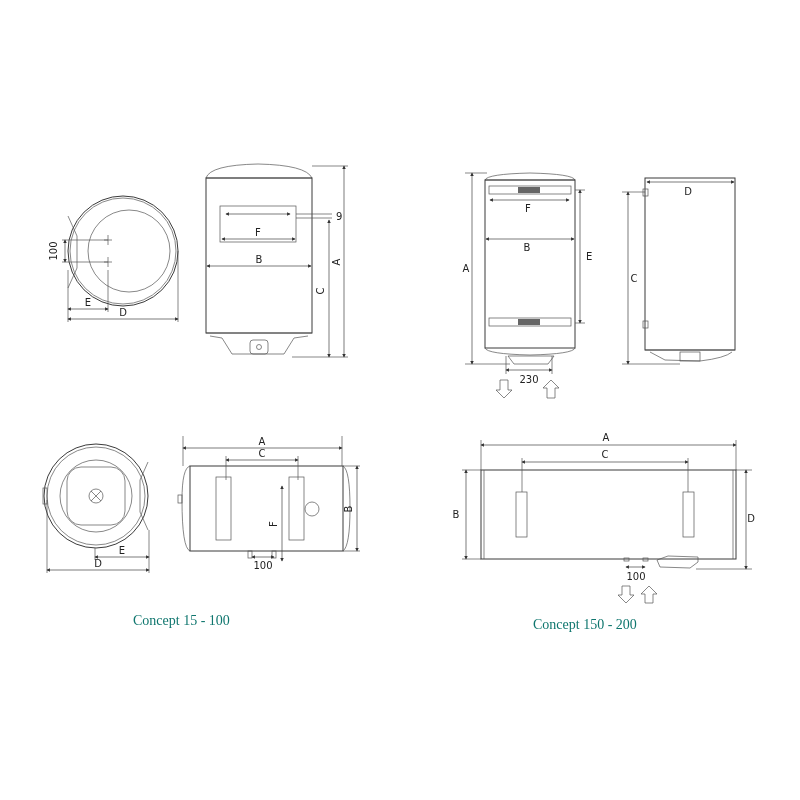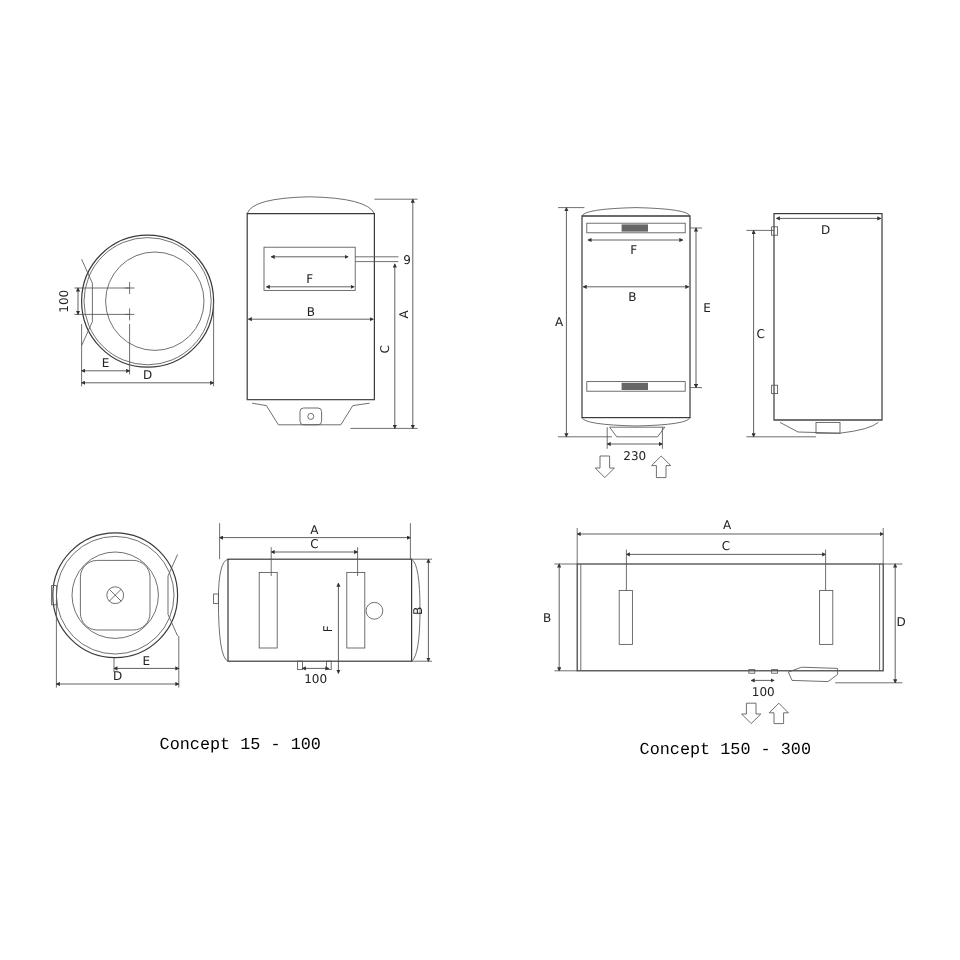--- a/index.html
+++ b/index.html
@@ -2,21 +2,21 @@
 <html><head>
 <meta charset="utf-8">
 <style>
   html, body { margin: 0; padding: 0; background: #ffffff; }
   body { width: 800px; height: 800px; position: relative; overflow: hidden; font-family: "DejaVu Sans", sans-serif; }
   svg { position: absolute; left: 0; top: 0; }
   .ln { stroke: #3a3a3a; stroke-width: 1; fill: none; }
   .thin { stroke: #555; stroke-width: 0.7; fill: none; }
   .dim { stroke: #444; stroke-width: 0.7; fill: none; }
   .lbl { font-family: "DejaVu Sans", sans-serif; font-size: 10px; fill: #222; }
-  .caption { position: absolute; font-family: Liberation Mono, monospace; font-size: 14px; color: #000000; white-space: nowrap; }
+  .caption { position: absolute; font-family: Liberation Serif, serif; font-size: 14px; color: #0f766e; white-space: nowrap; }
 </style>
 </head>
 <body>
 
 <svg width="800" height="800" viewBox="0 0 800 800">
   <defs>
     <marker id="ar" viewBox="0 0 6 6" refX="5" refY="3" markerWidth="5" markerHeight="5" orient="auto-start-reverse">
       <path d="M0,0 L6,3 L0,6 z" fill="#333"></path>
     </marker>
   </defs>
@@ -201,13 +201,13 @@
     <rect x="624" y="558" width="5" height="3" class="thin"></rect>
     <rect x="643" y="558" width="5" height="3" class="thin"></rect>
     <line x1="626" y1="567" x2="645" y2="567" class="dim" marker-start="url(#ar)" marker-end="url(#ar)"></line>
     <text x="636" y="580" class="lbl" text-anchor="middle">100</text>
     <path d="M622,586 L630,586 L630,595 L634,595 L626,603 L618,595 L622,595 Z" class="thin"></path>
     <path d="M645,603 L653,603 L653,594 L657,594 L649,586 L641,594 L645,594 Z" class="thin"></path>
   </g>
 </svg>
 
 <div class="caption" style="left:133px; top:613px;">Concept 15 - 100</div>
-<div class="caption" style="left:533px; top:617px;">Concept 150 - 300</div>
+<div class="caption" style="left:533px; top:617px;">Concept 150 - 200</div>
 
 </body></html>

